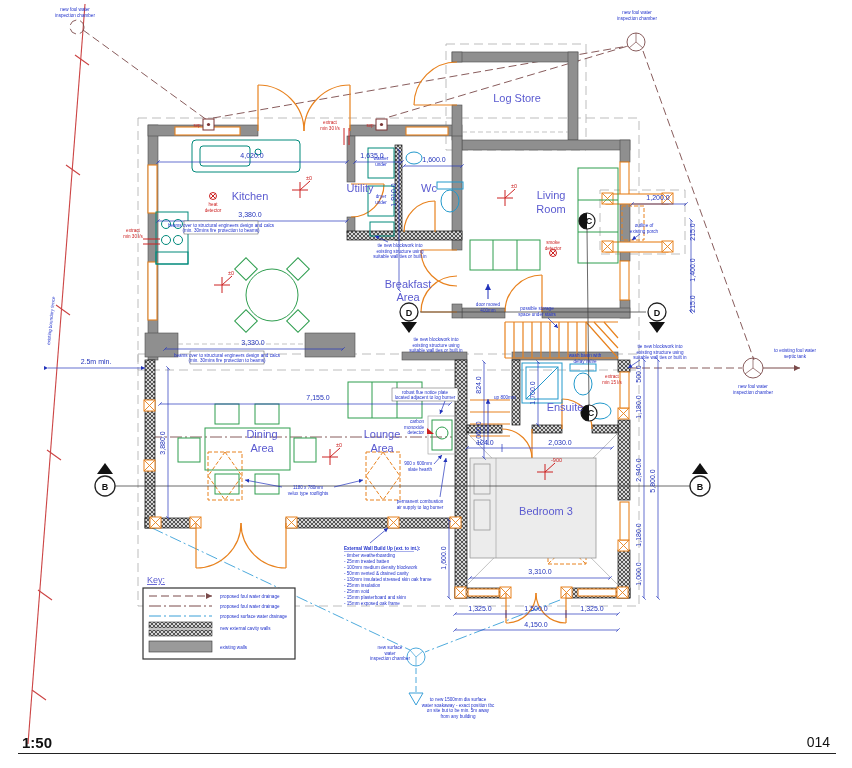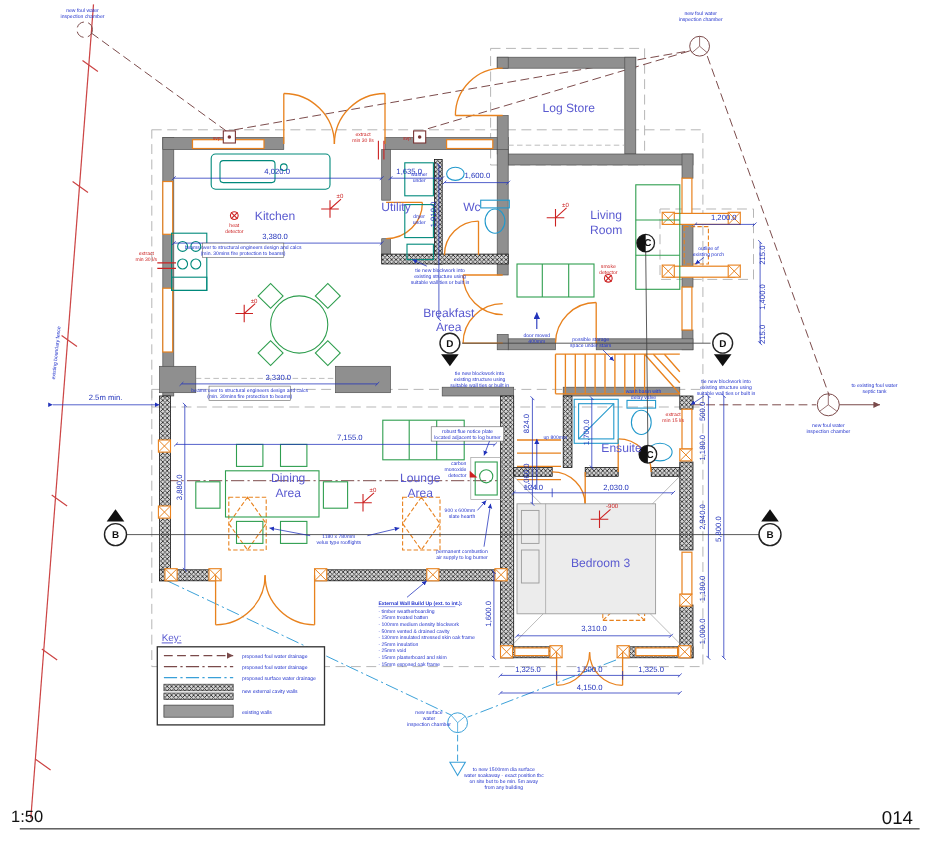--- a/index.html
+++ b/index.html
@@ -28,23 +28,23 @@
   .blu{stroke:#2299cc;stroke-width:1;fill:none;}
   .wE{fill:#8f8f8f;stroke:#4d4d4d;stroke-width:0.6;}
   .wN{fill:url(#hat);stroke:#111;stroke-width:0.7;}
   .sec{stroke:#444;stroke-width:0.8;fill:none;}
   .redln{stroke:#cc2222;stroke-width:1;fill:none;}
   .fence{stroke:#cc4444;stroke-width:1.1;fill:none;}
   .gry{stroke:#9a9a9a;stroke-width:0.6;fill:none;}
   .bed{fill:#ececec;stroke:#9a9a9a;stroke-width:0.8;}
   #titlebar{position:absolute;left:0;top:730px;width:852px;height:30px;}
   #titlebar .rule{position:absolute;left:18px;right:16px;top:23px;border-top:1.4px solid #222;}
-  #titlebar .scale{position:absolute;left:10px;top:4px;font-size:15px;color:#111;}
+  #titlebar .scale{position:absolute;left:22px;top:4px;font-size:15px;color:#111;font-weight:bold;}
   #titlebar .ttl{position:absolute;left:0;width:100%;text-align:center;top:4px;font-size:15px;color:#111;}
-  #titlebar .num{position:absolute;right:22px;top:4px;font-size:17px;color:#111;}
+  #titlebar .num{position:absolute;right:22px;top:4px;font-size:14px;color:#111;}
 </style>
 </head>
 <body>
 
 <div id="sheet">
 <svg width="852" height="768" viewBox="0 0 852 768">
   <defs>
     <pattern id="hat" width="4" height="4" patternUnits="userSpaceOnUse">
       <rect width="4" height="4" fill="#d6d6d6"></rect>
       <path d="M0,4 L4,0 M-1,1 L1,-1 M3,5 L5,3 M0,0 L4,4" stroke="#333" stroke-width="0.8"></path>

